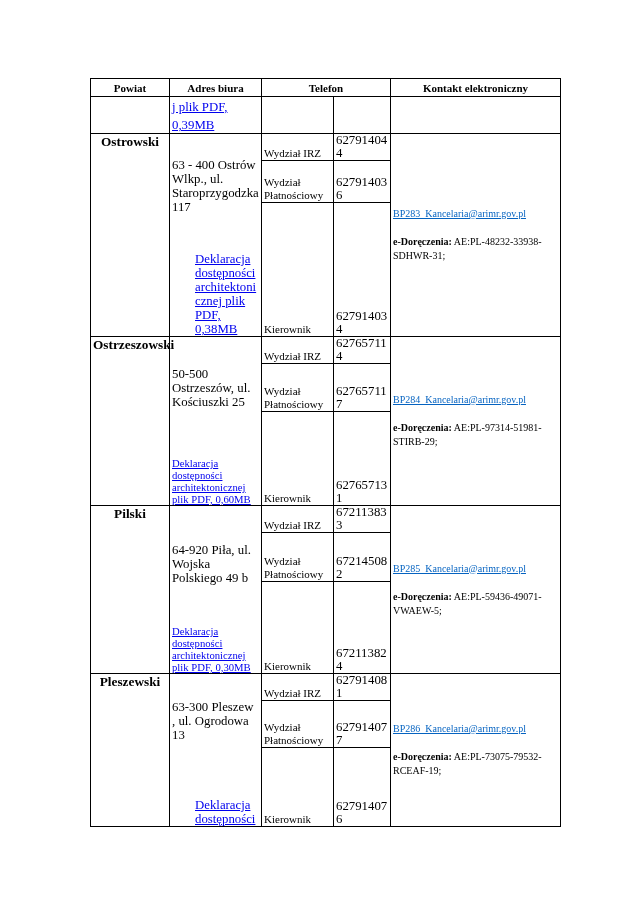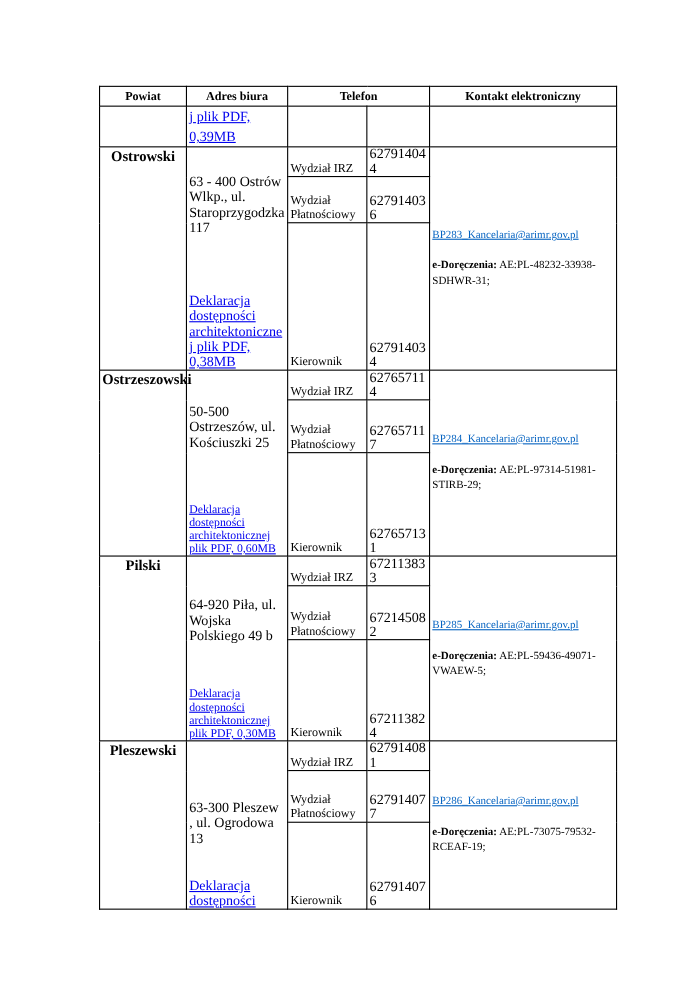--- a/index.html
+++ b/index.html
@@ -44,28 +44,28 @@
     padding-top:1px;
     margin-left:44px;
   }
   td.adres{
     vertical-align:top;
     position:relative;
     font-size:12.8px;
     line-height:14px;
   }
   .addr{overflow-wrap:normal;}
-  .pt24{padding-top:24px;} .pt30{padding-top:30px;} .pt32{padding-top:37px;} .pt35{padding-top:53px;}
+  .pt24{padding-top:24px;} .pt30{padding-top:30px;} .pt32{padding-top:37px;} .pt35{padding-top:26px;}
   a.dekl{
     position:absolute;left:2px;right:2px;bottom:0;
     color:#0000EE;text-decoration:underline;
     overflow-wrap:break-word;
     cursor:pointer;
   }
-  a.dekl.lg{font-size:12.8px;line-height:14px;}
+  a.dekl.lg{font-size:12.8px;line-height:14px;margin-left:23px;}
   a.dekl.sm{font-size:10.7px;line-height:12px;}
   a.carrylink{
     color:#0000EE;text-decoration:underline;
     font-size:12.8px;line-height:14.5px;
     cursor:pointer;
     margin-top:26px;
   }
   td.carrycell{vertical-align:top;padding-top:2px;}
   td.phlabel{
     vertical-align:bottom;

